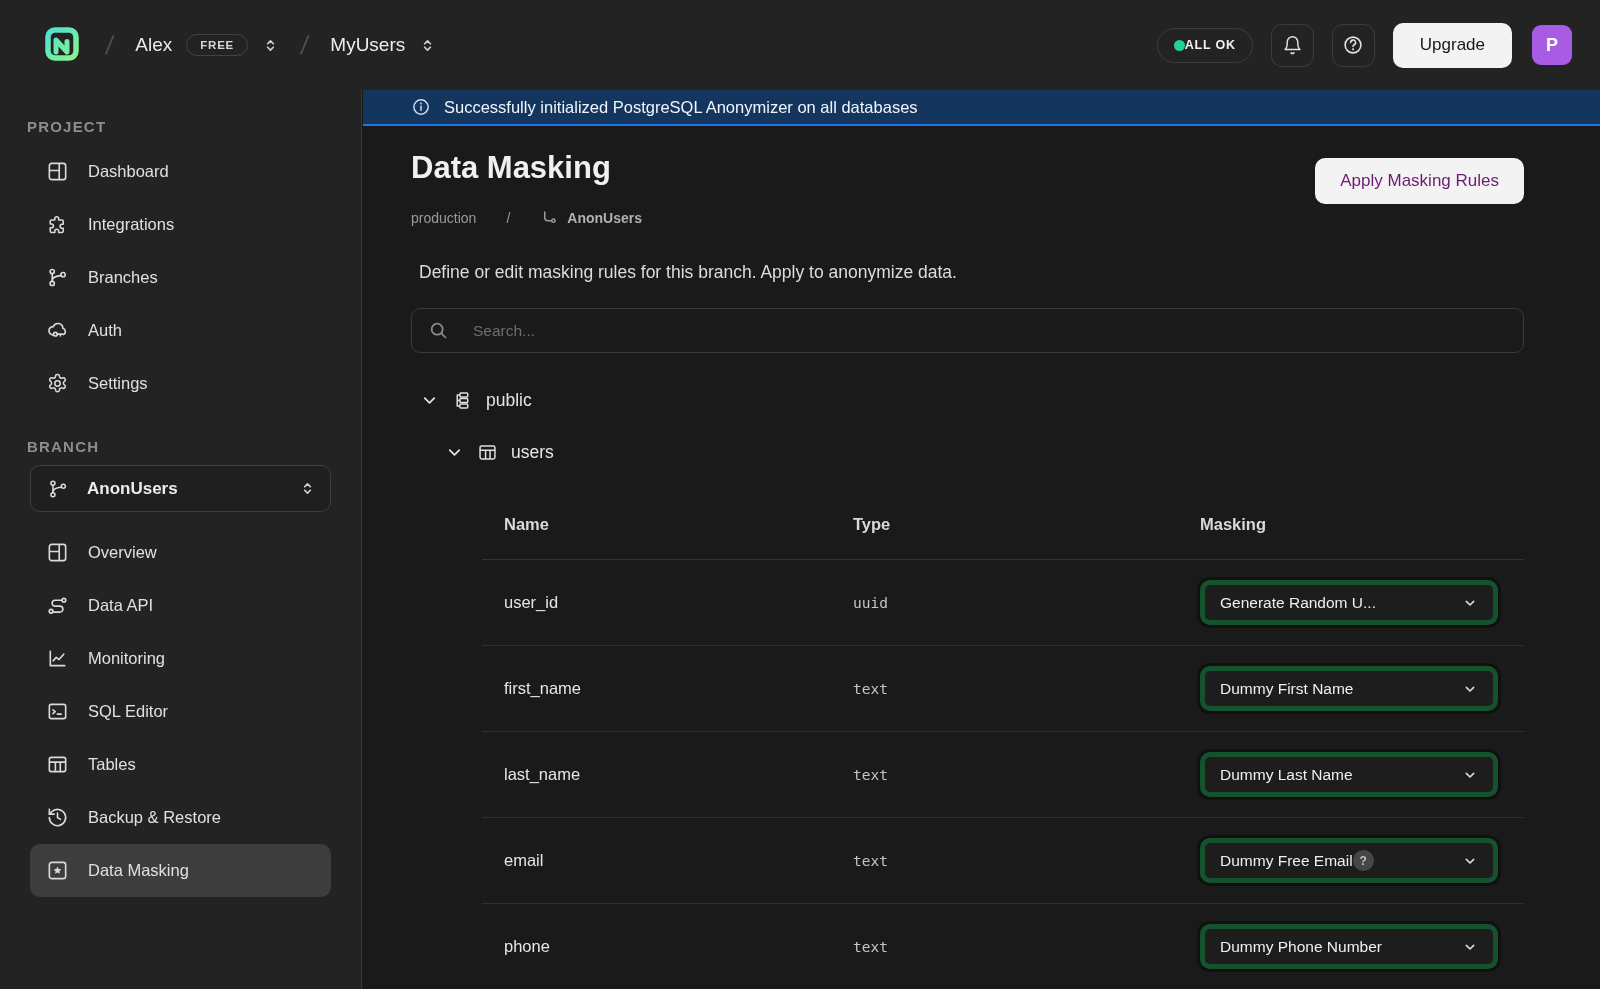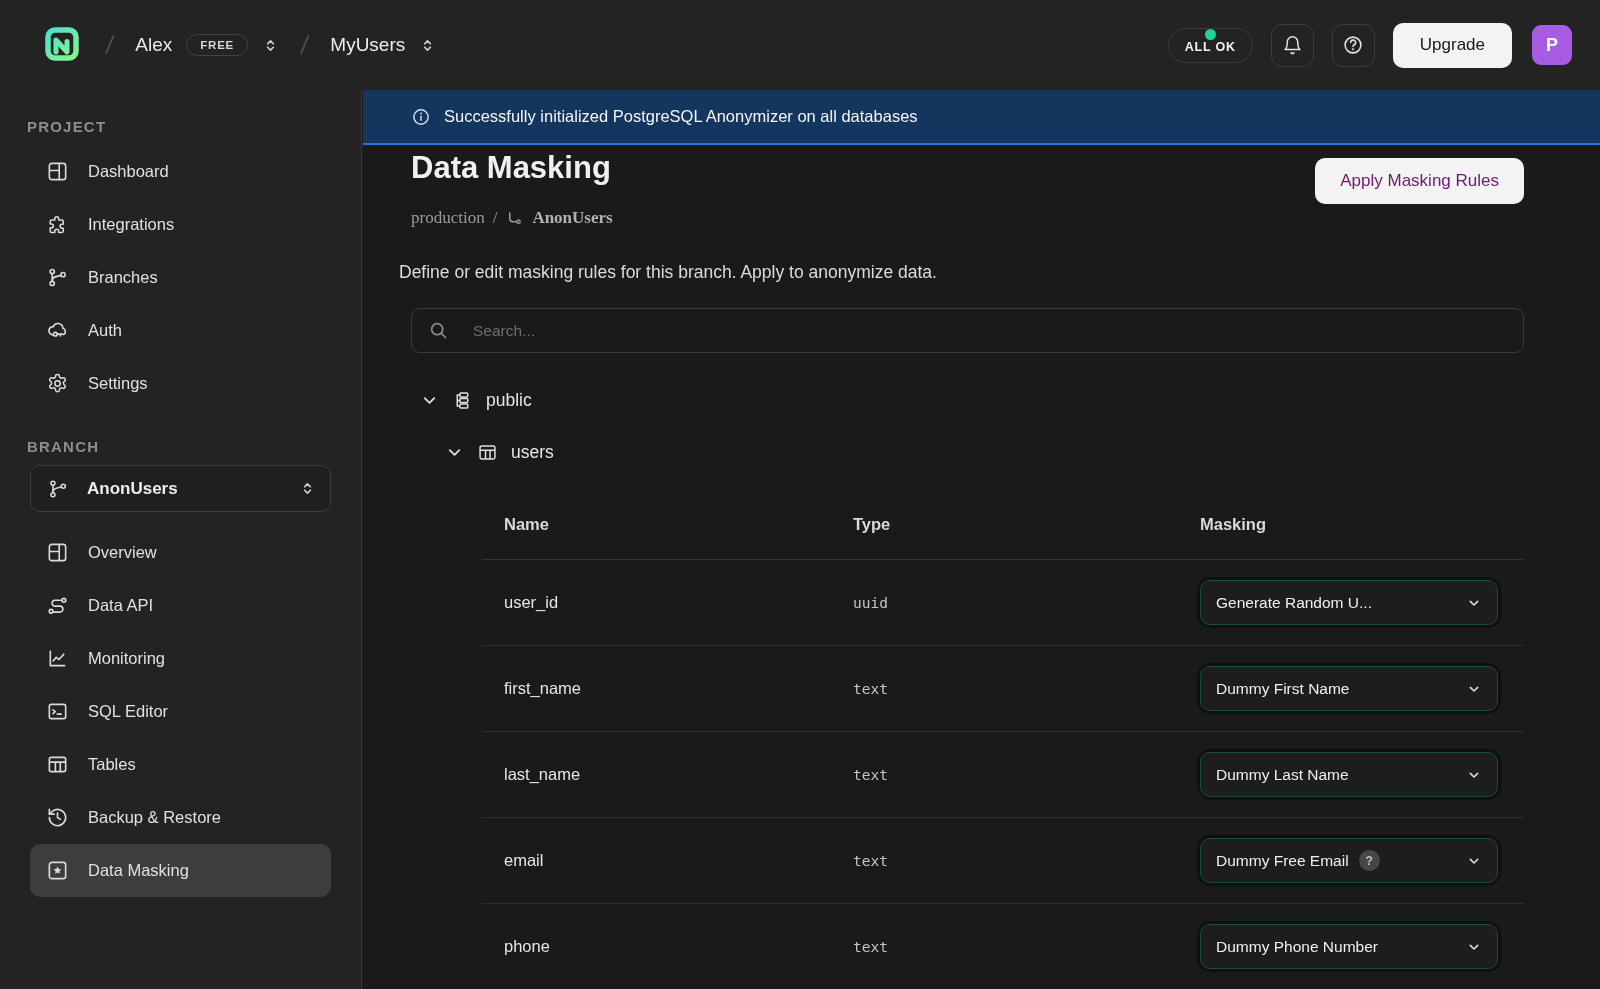--- a/index.html
+++ b/index.html
@@ -14,21 +14,21 @@
   .h-left, .h-right { display: flex; align-items: center; }
   .logo { width: 46px; height: 46px; display: flex; align-items: center; }
   .slash { color: #4d4d4d; font-size: 26px; font-weight: 300; margin: 0 22px;
            transform: skewX(-8deg); }
   .switcher { display: flex; align-items: center; gap: 14px; cursor: pointer; }
   .switcher .name { font-size: 19px; color: #ececec; font-weight: 500; }
   .pill { border: 1px solid #424242; border-radius: 999px; padding: 4px 13px;
           font-size: 11.5px; font-weight: 700; letter-spacing: .8px; color: #d8d8d8; }
   .chev-ud { color: #cfcfcf; display: flex; }
   .status-pill { display: flex; align-items: center; gap: 0; border: 1px solid #3c3c3c;
-                 border-radius: 999px; height: 35px; padding: 0 16px; margin-right: 18px; flex-direction: column; }
+                 border-radius: 999px; height: 35px; padding: 0 16px; margin-right: 18px; }
   .status-pill .dot { width: 11px; height: 11px; border-radius: 50%; }
   .status-pill .txt { font-size: 12.5px; font-weight: 700; letter-spacing: .8px; color: #f2f2f2; }
   .icon-btn { width: 43px; height: 43px; border-radius: 11px; border: 1px solid #3c3c3c;
               background: transparent; display: flex; align-items: center; justify-content: center;
               color: #e3e3e3; margin-right: 18px; cursor: pointer; }
   .upgrade-btn { height: 45px; padding: 0 27px; border: none; border-radius: 10px;
                  background: #f3f3f3; color: #181818; font-size: 17px; font-weight: 500;
                  font-family: "Liberation Sans", sans-serif; cursor: pointer; margin-right: 20px; }
   .avatar { width: 40px; height: 40px; border-radius: 9px; display: flex; align-items: center;
             justify-content: center; color: #fff; font-size: 18px; font-weight: 700; cursor: pointer; }
@@ -46,37 +46,37 @@
   .side-item .side-icon { width: 23px; height: 23px; display: flex; color: #dadada; }
   .side-item .side-label { font-size: 16.5px; }
   .branch-selector { margin: 6px 30px 14px 30px; height: 47px; border: 1px solid #3d3d3d;
                      border-radius: 10px; background: #1f1f1f; display: flex; align-items: center;
                      padding: 0 14px 0 16px; gap: 18px; cursor: pointer; }
   .branch-selector .side-icon { width: 22px; height: 22px; display: flex; color: #dadada; }
   .branch-selector .sel-label { font-size: 17px; font-weight: 600; color: #ececec; flex: 1; }
 
   
   .main { position: absolute; top: 90px; left: 363px; right: 0; bottom: 0; background: #1a1a1a; }
-  .banner { height: 55px; background: #14365e; border-bottom: 2px solid #2273e8;
+  .banner { height: 36px; background: #14365e; border-bottom: 2px solid #2273e8;
             display: flex; align-items: center; gap: 13px; padding: 0 0 0 48px;
             color: #f2f5fa; font-size: 16.5px; }
   .banner .info-ic { display: flex; color: #cddcf2; }
 
   .page-title { position: absolute; top: 60px; left: 48px; font-size: 31px; font-weight: 700;
                 color: #f0f0f0; }
   .apply-btn { position: absolute; top: 68px; right: 76px; height: 46px; padding: 0 25px;
                border: none; border-radius: 10px; background: #f3f3f3; color: #701a75;
                font-size: 17px; font-weight: 500; font-family: "Liberation Sans", sans-serif;
                cursor: pointer; }
   .breadcrumb { position: absolute; top: 118px; left: 48px; display: flex; align-items: center;
-                gap: 8px; font-size: 17px; color: #9a9a9a; font-family: Liberation Serif, serif; }
+                gap: 30px; font-size: 14px; color: #9a9a9a; }
   .breadcrumb .crumb-cur { display: flex; align-items: center; gap: 8px; color: #b2b2b2;
                            font-weight: 700; }
   .breadcrumb .branch-child-ic { display: flex; color: #9a9a9a; }
-  .description { position: absolute; top: 172px; left: 36px; font-size: 17.5px; color: #dcdcdc; }
+  .description { position: absolute; top: 172px; left: 56px; font-size: 17.5px; color: #dcdcdc; }
 
   .search-box { position: absolute; top: 218px; left: 48px; right: 76px; height: 45px;
                 border: 1px solid #3a3a3a; border-radius: 9px; background: #1a1a1a;
                 display: flex; align-items: center; gap: 24px; padding: 0 16px; }
   .search-box input { flex: 1; background: transparent; border: none; outline: none;
                       color: #e0e0e0; font-size: 15.5px; font-family: "Liberation Sans", sans-serif; }
   .search-box input::placeholder { color: #6e6e6e; }
   .search-box .search-ic { display: flex; color: #8a8a8a; }
 
   .tree-row { position: absolute; display: flex; align-items: center; gap: 13px;
@@ -86,22 +86,22 @@
   .tree-table  { top: 352px; left: 82px; }
 
   .col-table { position: absolute; top: 400px; left: 119px; right: 76px; }
   .tbl-head { display: grid; grid-template-columns: 349px 347px 1fr; height: 70px;
               align-items: center; padding-left: 22px; border-bottom: 1px solid #333;
               font-size: 16.5px; font-weight: 700; color: #d9d9d9; }
   .tbl-row { display: grid; grid-template-columns: 349px 347px 1fr; height: 86px;
              align-items: center; padding-left: 22px; border-bottom: 1px solid #2e2e2e; }
   .cell-name { font-size: 16.5px; color: #e6e6e6; }
   .cell-type { font-size: 14.5px; color: #c4c4c4; font-family: "DejaVu Sans Mono", monospace; }
-  .mask-select { width: 298px; height: 45px; border: 1px solid #14532d; border-radius: 10px;
-                 background: #1d1d1d; display: flex; align-items: center; gap: 10px;
+  .mask-select { width: 298px; height: 45px; border: 5px solid #14532d; border-radius: 10px;
+                 background: #1d1d1d; display: flex; align-items: center; 
                  padding: 0 15px; cursor: pointer; box-shadow: 0 0 0 3px rgba(0,0,0,.35); }
   .mask-select .sel-txt { font-size: 15.5px; color: #efefef; white-space: nowrap; }
   .mask-select .sel-chev { margin-left: auto; display: flex; color: #dcdcdc; }
   .help-badge { width: 21px; height: 21px; border-radius: 50%; background: #474747;
                 color: #c0c0c0; font-size: 12px; font-weight: 700; display: flex;
                 align-items: center; justify-content: center; }
 </style>
 </head>
 <body>
 

